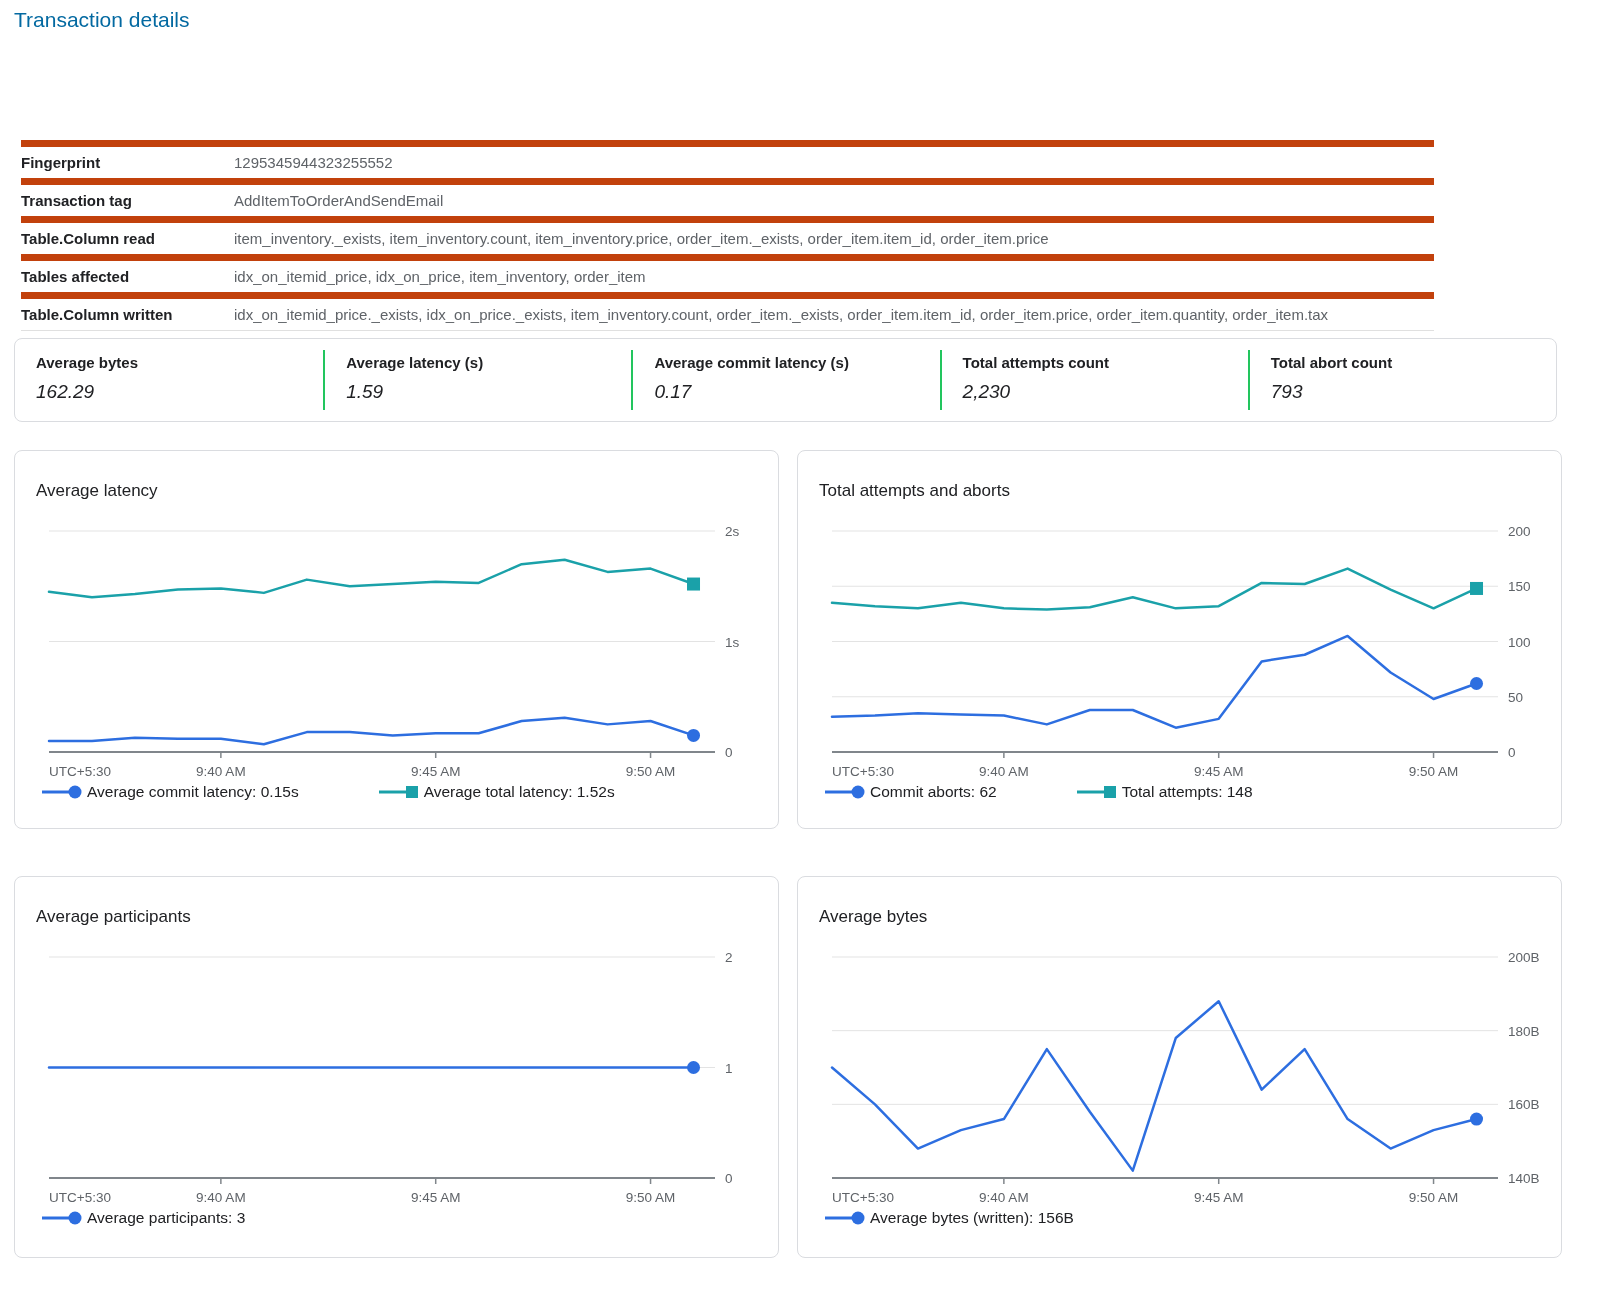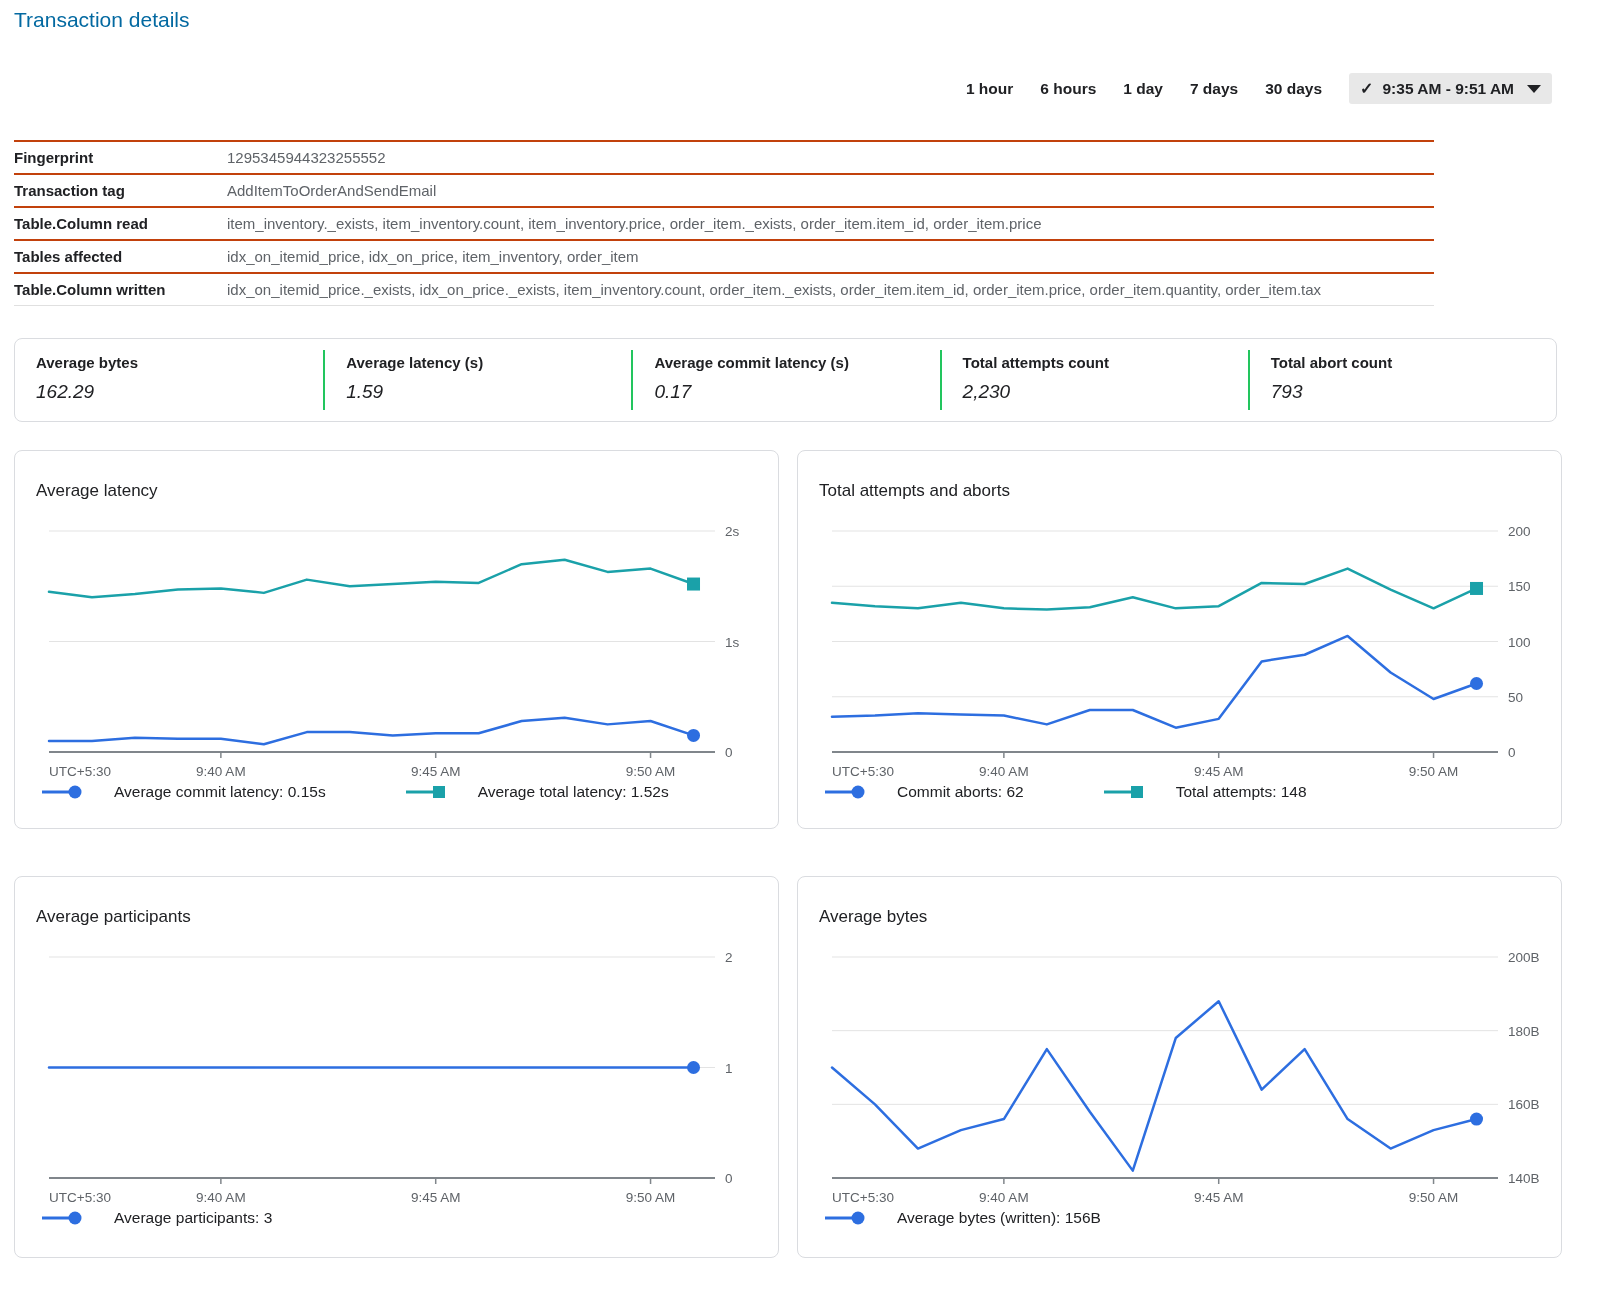--- a/index.html
+++ b/index.html
@@ -13,21 +13,21 @@
   .tr-option{font-size:15.5px;font-weight:600;color:#202124;cursor:pointer;white-space:nowrap;}
   .tr-chip{display:flex;align-items:center;gap:9px;background:#e8e8e8;border-radius:3px;
            height:31px;padding:0 11px;font-size:15.5px;font-weight:600;cursor:pointer;white-space:nowrap;}
   .tr-chip .check{font-size:16px;font-weight:700;}
   .caret{width:0;height:0;border-left:7px solid transparent;border-right:7px solid transparent;
          border-top:8px solid #202124;margin-left:4px;}
 
   
   .details{position:absolute;left:14px;top:140px;width:1420px;}
   .d-row{display:grid;grid-template-columns:213px 1fr;align-items:center;height:31px;
-         border-top:2px solid #c2410c;}
+         border-top:7px solid #c2410c;margin-left:7px;}
   .d-row:last-child{border-bottom:1px solid #e0e0e0;}
   .d-label{font-size:15px;font-weight:700;color:#202124;}
   .d-value{font-size:15px;color:#5f6368;white-space:nowrap;overflow:hidden;}
 
   
   .stats{position:absolute;left:14px;top:338px;width:1543px;height:84px;border:1px solid #dadce0;
          border-radius:8px;box-sizing:border-box;display:grid;grid-template-columns:repeat(5,1fr);
          padding:11px 0;}
   .stat{padding-left:21px;border-left:2px solid #22c55e;}
   .stat:first-child{border-left:none;}
@@ -38,42 +38,30 @@
   .chart-card{position:absolute;width:765px;border:1px solid #dadce0;border-radius:8px;
               box-sizing:border-box;background:#fff;}
   #card0{left:14px;top:450px;height:379px;}
   #card1{left:797px;top:450px;height:379px;}
   #card2{left:14px;top:876px;height:382px;}
   #card3{left:797px;top:876px;height:382px;}
   .chart-title{position:absolute;left:21px;top:30px;font-size:17px;color:#202124;}
   .chart-svg{position:absolute;left:0;top:0;width:763px;height:330px;}
   .axis-label{font-family:"Liberation Sans",sans-serif;font-size:13.5px;fill:#5f6368;}
   .legend{position:absolute;left:27px;top:332px;display:flex;align-items:center;gap:80px;}
-  .legend-item{display:flex;align-items:center;gap:30px;cursor:pointer;}
+  .legend-item{display:flex;align-items:center;gap:3px;cursor:pointer;}
   .legend-label{font-size:15.5px;color:#202124;white-space:nowrap;}
 </style>
 </head>
 <body>
 
 <div class="page">
 
   <div class="page-title">Transaction details</div>
 
-  <div class="time-range">
-    <span class="tr-option">1 hour</span>
-    <span class="tr-option">6 hours</span>
-    <span class="tr-option">1 day</span>
-    <span class="tr-option">7 days</span>
-    <span class="tr-option">30 days</span>
-    <div class="tr-chip">
-      <span class="check">✓</span>
-      <span>9:35 AM - 9:51 AM</span>
-      <span class="caret"></span>
-    </div>
-  </div>
 
   <div class="details">
     <div class="d-row">
       <div class="d-label">Fingerprint</div>
       <div class="d-value">1295345944323255552</div>
     </div>
     <div class="d-row">
       <div class="d-label">Transaction tag</div>
       <div class="d-value">AddItemToOrderAndSendEmail</div>
     </div>

